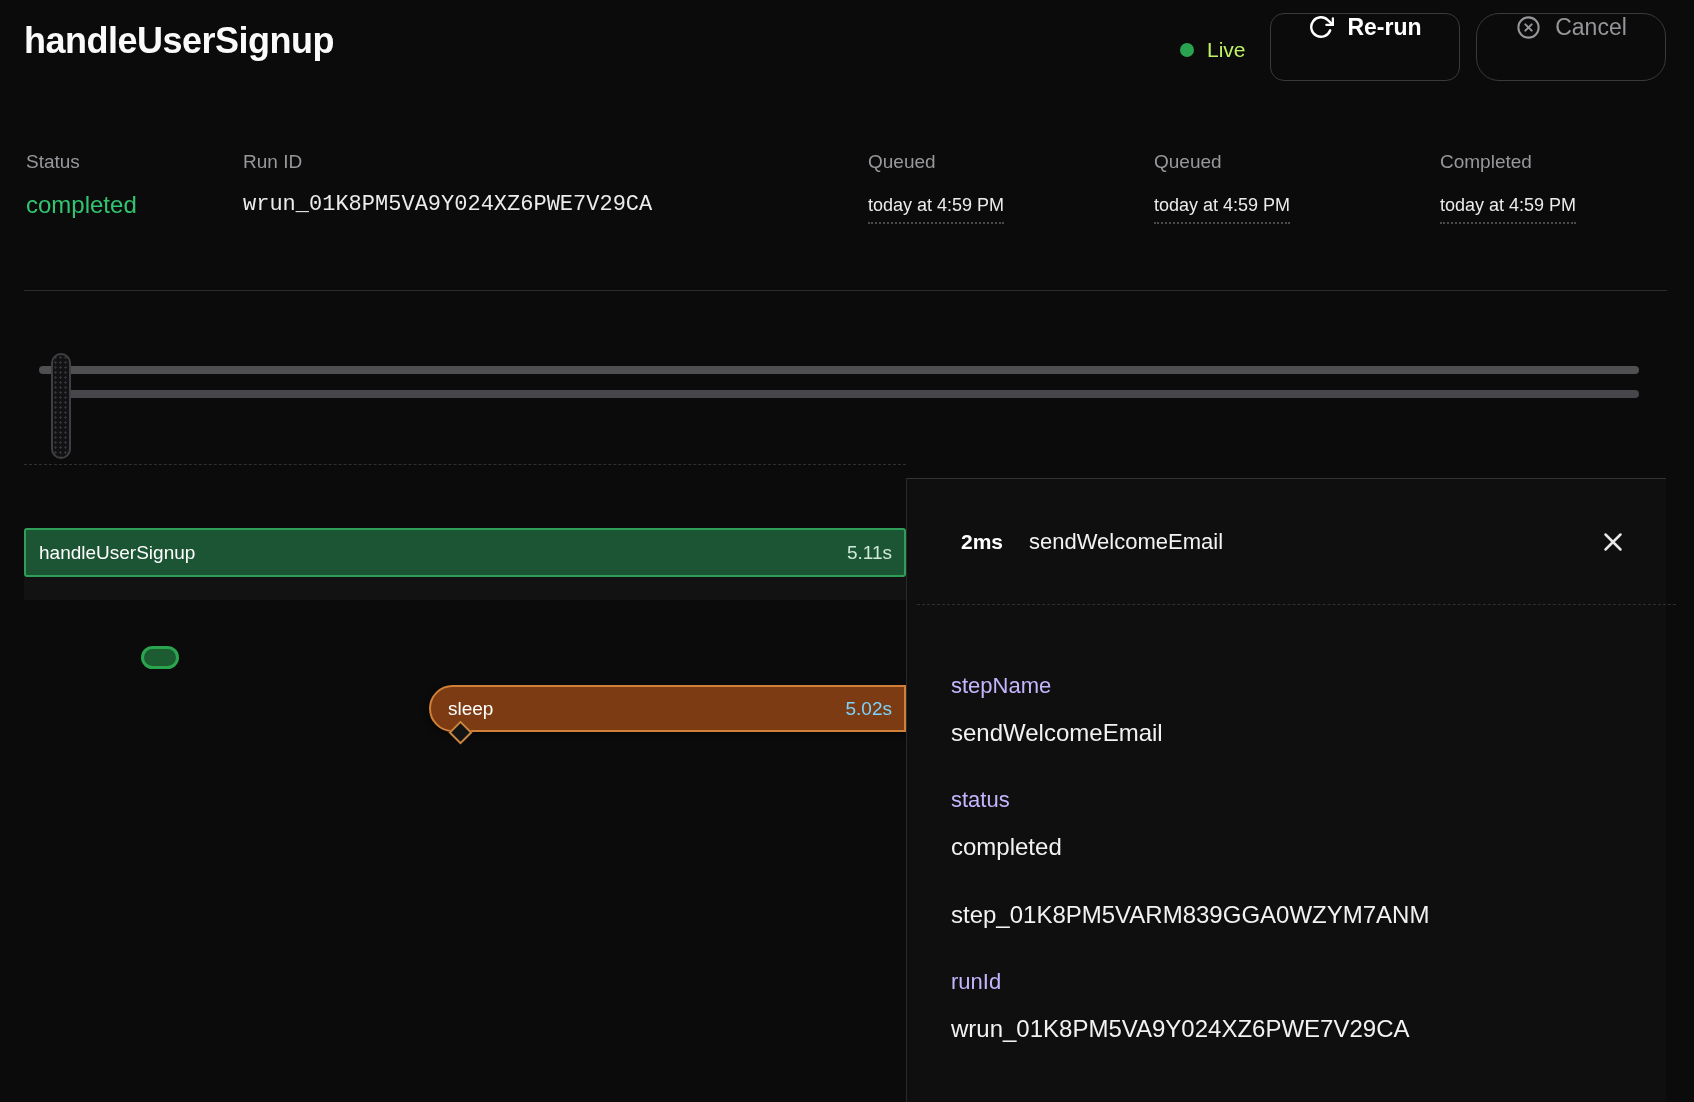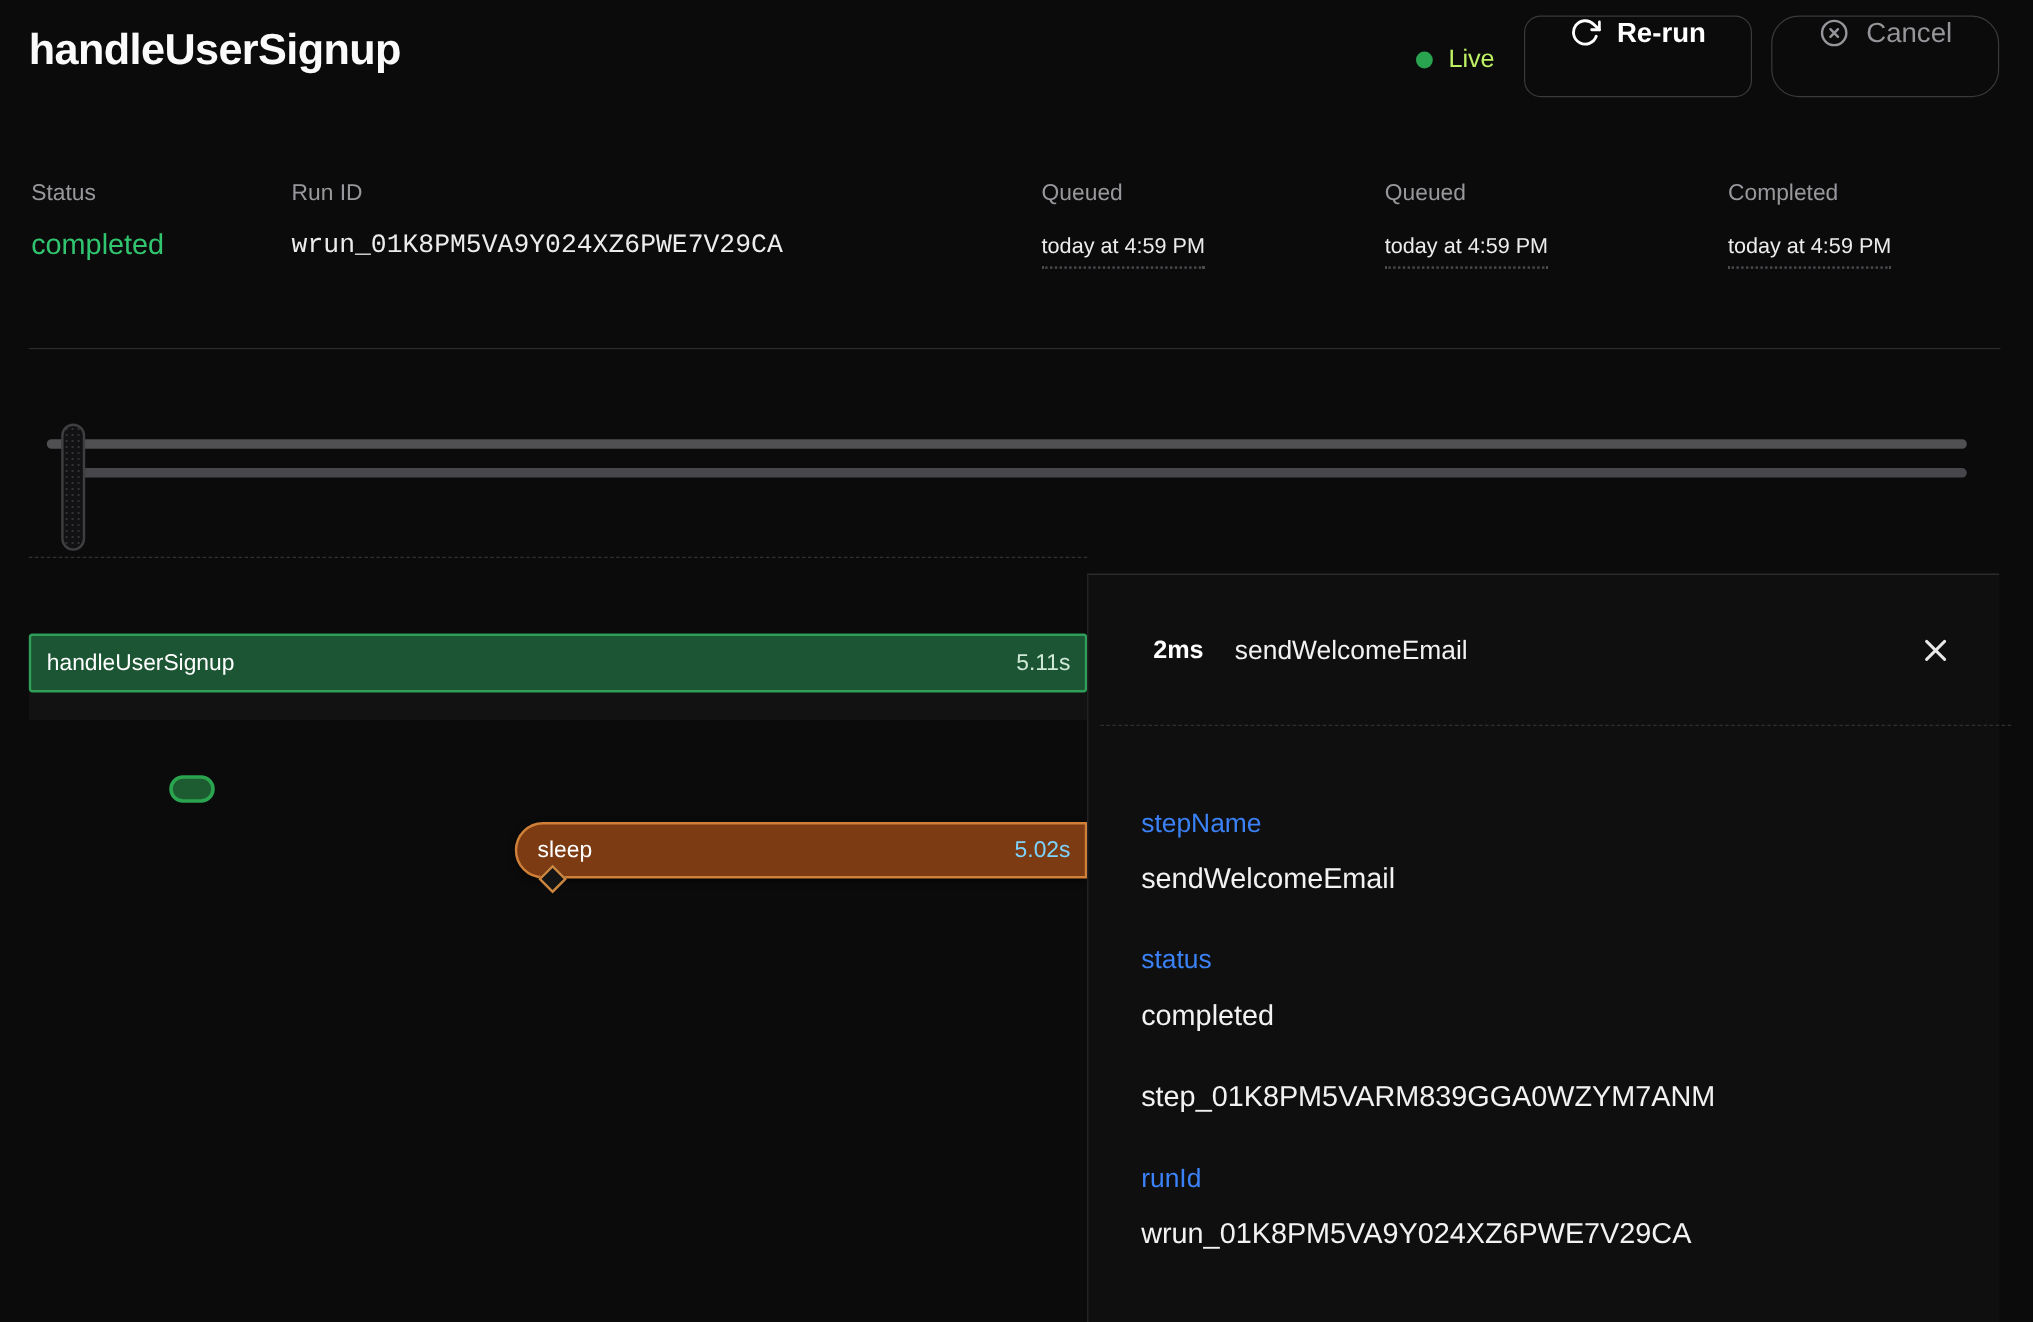--- a/index.html
+++ b/index.html
@@ -58,21 +58,21 @@
   
   .panel{left:906px;top:478px;width:760px;height:624px;box-sizing:border-box;background:#0f0f10;
          border-top:1px solid #333336;border-left:1px solid #29292c;}
   .panel-header{position:absolute;left:10px;top:0;width:100%;height:126px;box-sizing:border-box;
                 display:flex;align-items:center;padding:0 48px 0 44px;border-bottom:1px dashed #2f2f31;}
   .panel-dur{font-size:21px;font-weight:700;color:#ffffff;}
   .panel-title{margin-left:26px;font-size:22px;color:#f2f2f2;}
   .panel-close{margin-left:auto;background:none;border:none;padding:0;cursor:pointer;display:flex;}
   .panel-fields{position:absolute;left:44px;top:194px;}
   .field{margin-bottom:40px;}
-  .flabel{font-size:22px;line-height:26px;color:#3b82f6;margin-bottom:20px;}
+  .flabel{font-size:22px;line-height:26px;color:#c4b5fd;margin-bottom:20px;}
   .fvalue{font-size:24px;line-height:28px;color:#f2f2f2;}
 
   svg{display:block;}
 </style>
 </head>
 <body>
 
 <div class="stage">
 
   <div class="abs page-title">handleUserSignup</div>

